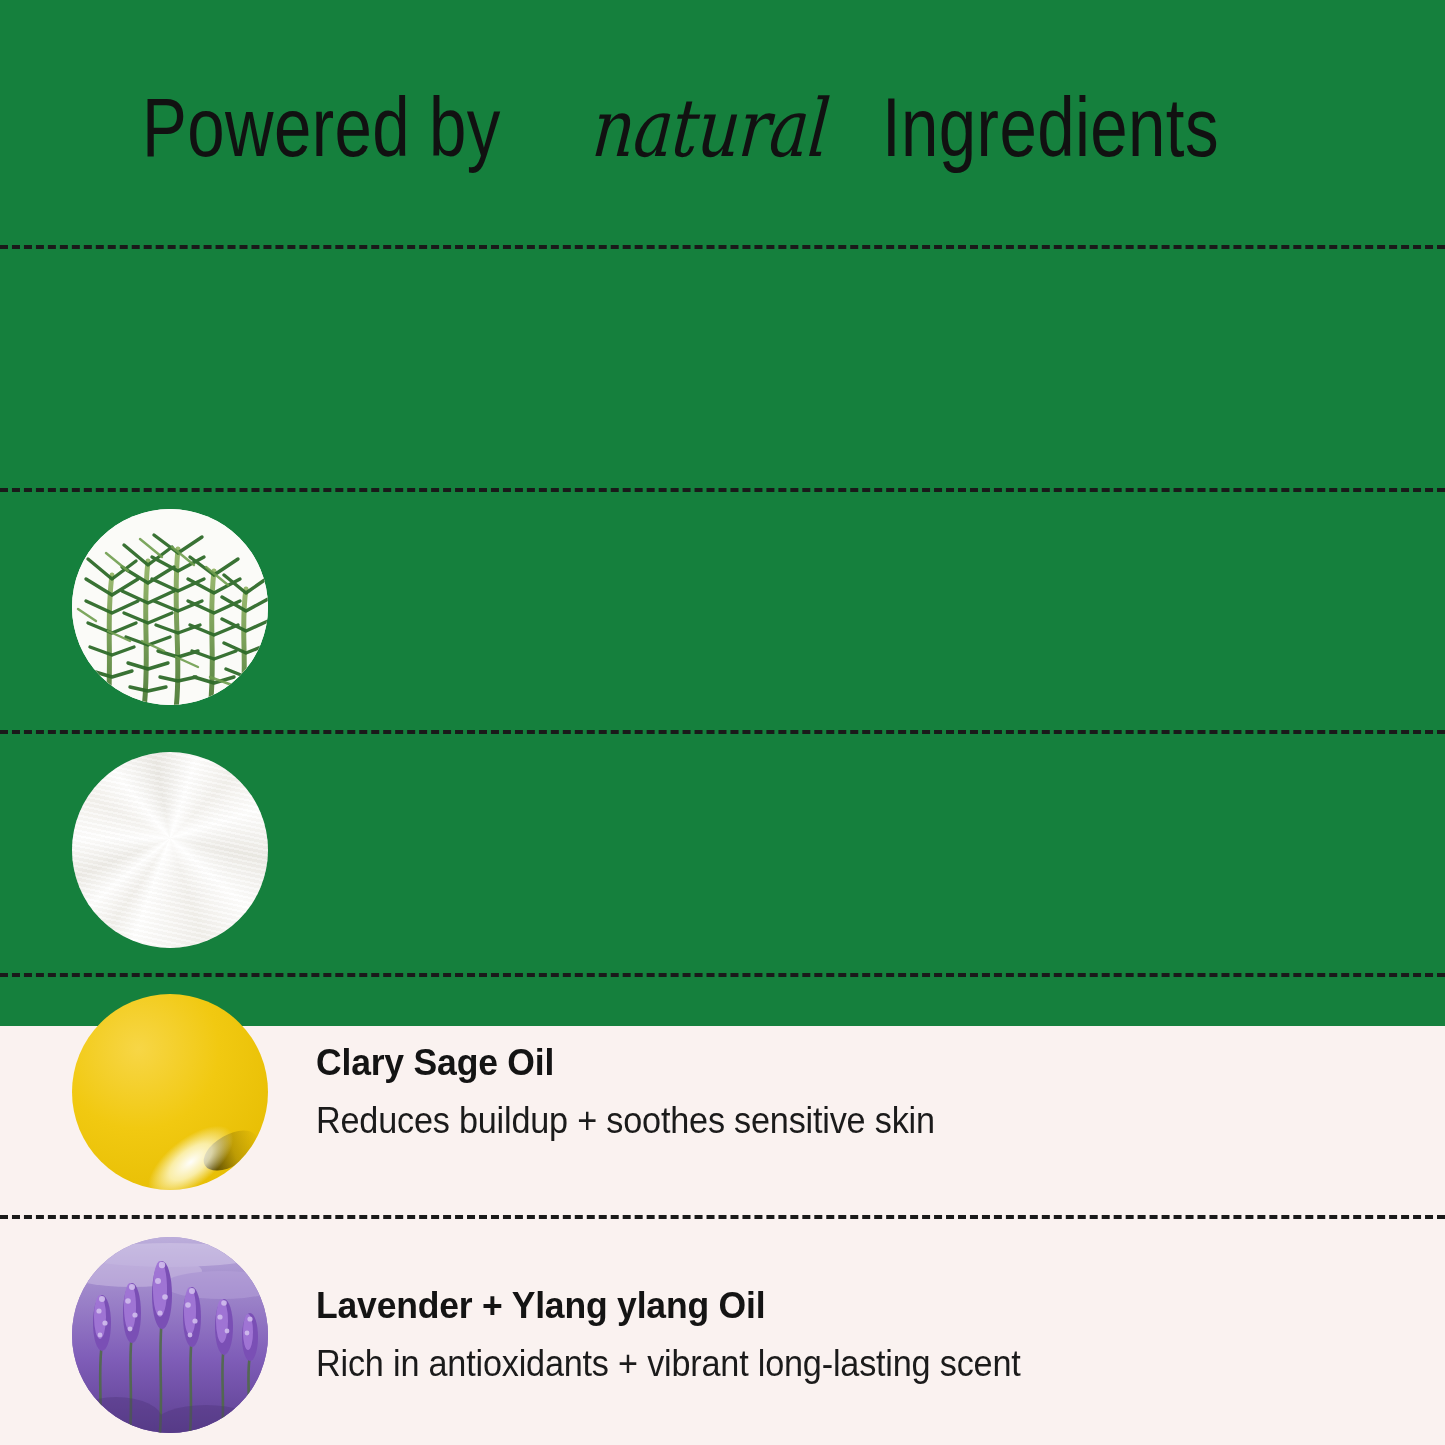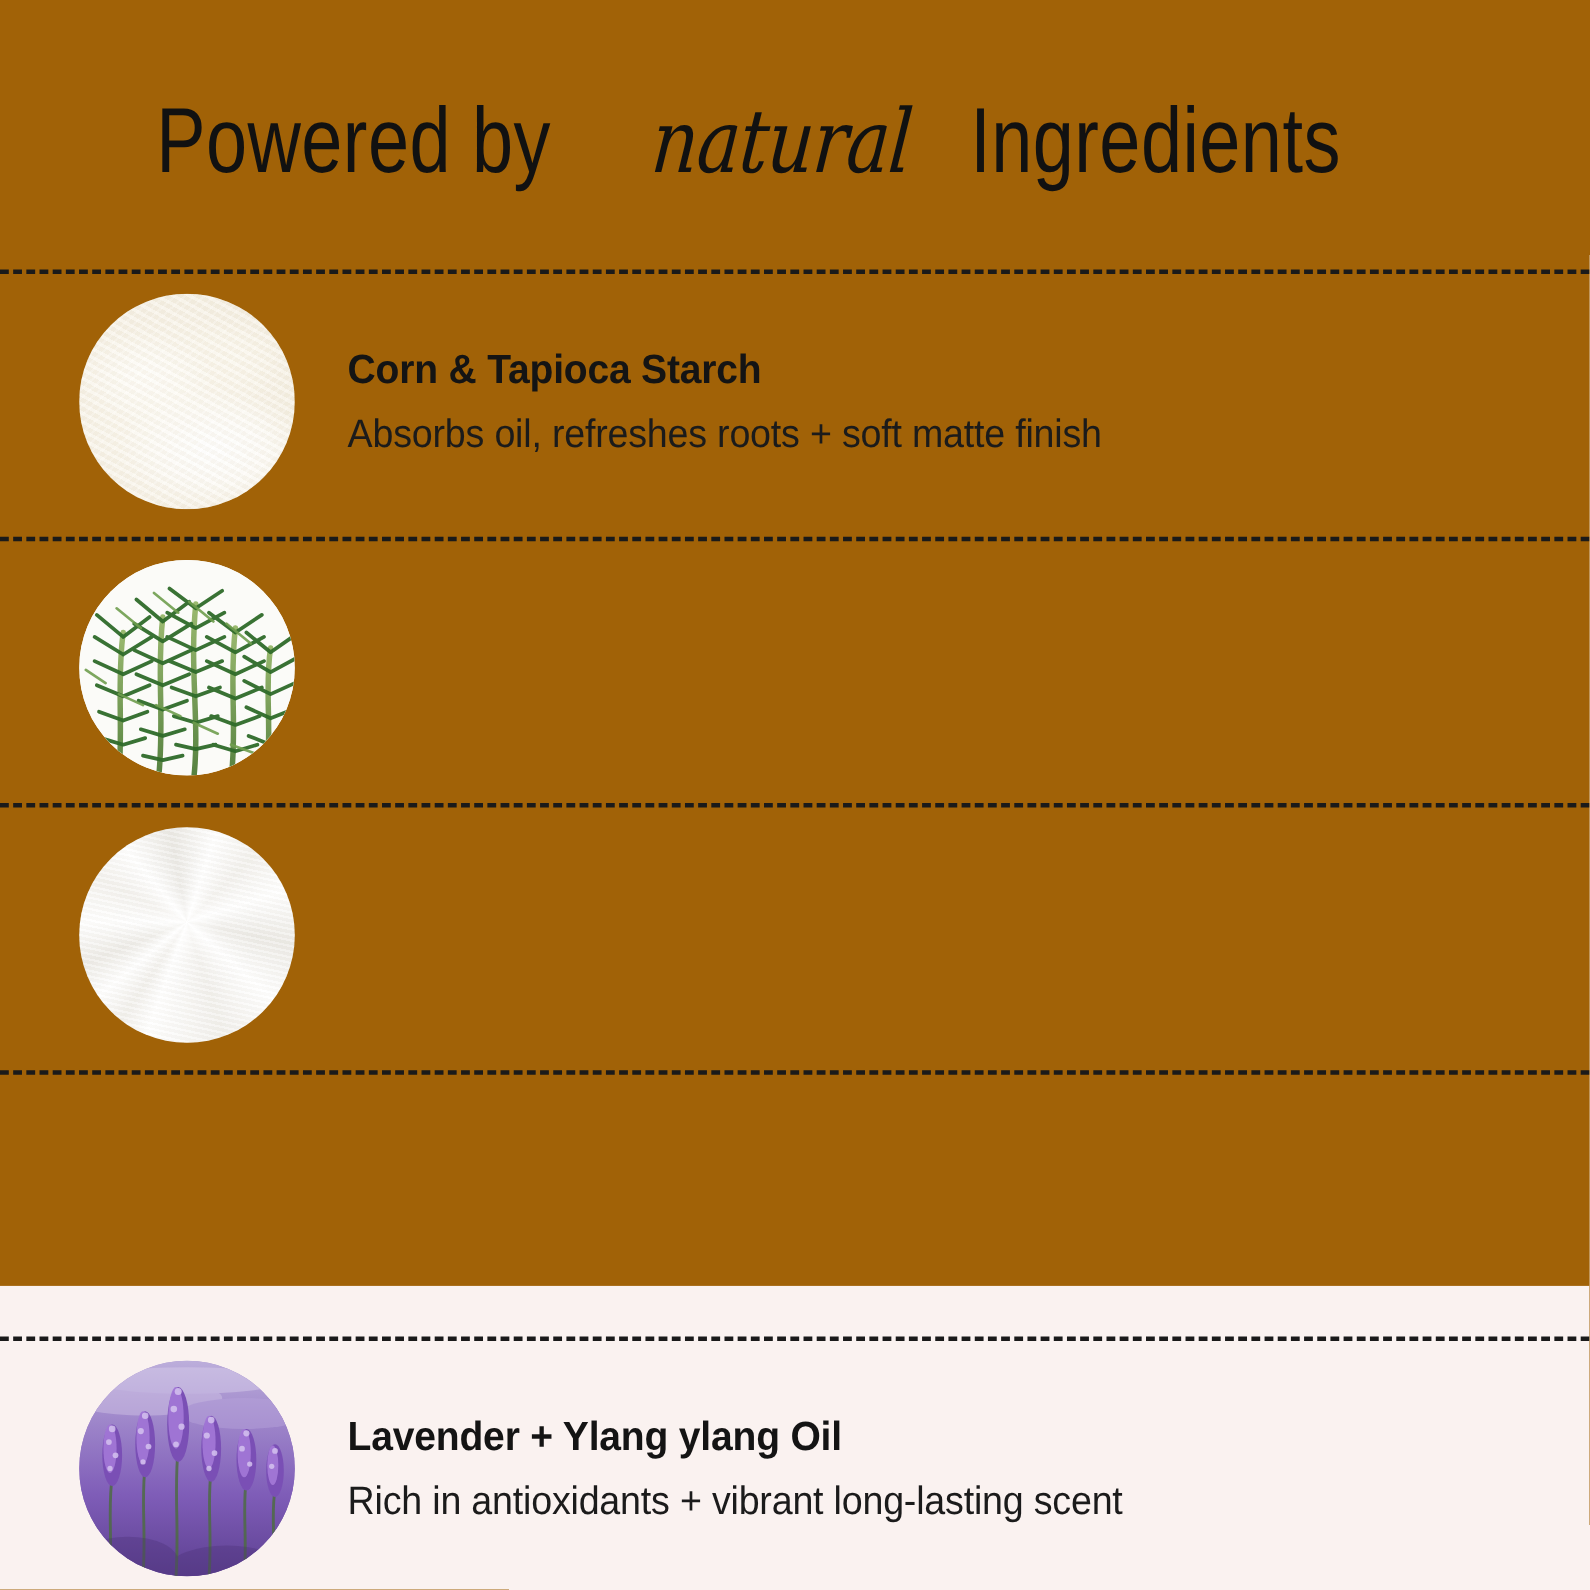--- a/index.html
+++ b/index.html
@@ -10,22 +10,22 @@
     width: 1445px;
     height: 1445px;
     background: #faf2f0;
     font-family: "Liberation Sans", sans-serif;
     overflow: hidden;
   }
 
   .page {
     position: relative;
     width: 1445px;
-    height: 1169px;
-    background: #a16207;
+    height: 1026px;
+    background: #15803d;
     box-sizing: border-box;
   }
 
   
   .title-block {
     position: absolute;
     left: 0;
     top: 62px;
     width: 1445px;
     height: 130px;
@@ -200,27 +200,20 @@
   <div class="title-block">
     <div class="title-line">
       <span class="title-plain">Powered by</span>
       <span class="title-script">natural</span>
       <span class="title-plain">Ingredients</span>
     </div>
   </div>
 
   <div class="divider" style="top:245px"></div>
 
-  <div class="row" style="top:270px;height:190px">
-    <div class="thumb tex-starch"></div>
-    <div class="text-col">
-      <div class="ing-name">Corn &amp; Tapioca Starch</div>
-      <div class="ing-desc">Absorbs oil, refreshes roots + soft matte finish</div>
-    </div>
-  </div>
 
   <div class="divider" style="top:488px"></div>
 
   <div class="row" style="top:512px;height:190px">
     <div class="thumb tex-rosemary">
       <svg class="leaf-svg" viewBox="0 0 196 196" preserveAspectRatio="none" aria-hidden="true">
         <defs>
           <linearGradient id="stemG" x1="0" y1="1" x2="0" y2="0">
             <stop offset="0%" stop-color="#54803f"></stop>
             <stop offset="100%" stop-color="#9ab96f"></stop>
@@ -253,20 +246,29 @@
   </div>
 
   <div class="divider" style="top:730px"></div>
 
   <div class="row" style="top:755px;height:190px">
     <div class="thumb tex-magnesium"></div>
   </div>
 
   <div class="divider" style="top:973px"></div>
 
+  <div class="row" style="top:997px;height:190px">
+    <div class="thumb tex-clarysage">
+      <span class="glint"></span>
+    </div>
+    <div class="text-col">
+      <div class="ing-name">Clary Sage Oil</div>
+      <div class="ing-desc">Reduces buildup + soothes sensitive skin</div>
+    </div>
+  </div>
 
   <div class="divider" style="top:1215px"></div>
 
   <div class="row" style="top:1240px;height:190px">
     <div class="thumb tex-lavender">
       <svg class="lav-svg" viewBox="0 0 196 196" preserveAspectRatio="none" aria-hidden="true">
         <defs>
           <linearGradient id="bgL" x1="0" y1="0" x2="0" y2="1">
             <stop offset="0%" stop-color="#bcaedb"></stop>
             <stop offset="28%" stop-color="#9e86ca"></stop>

